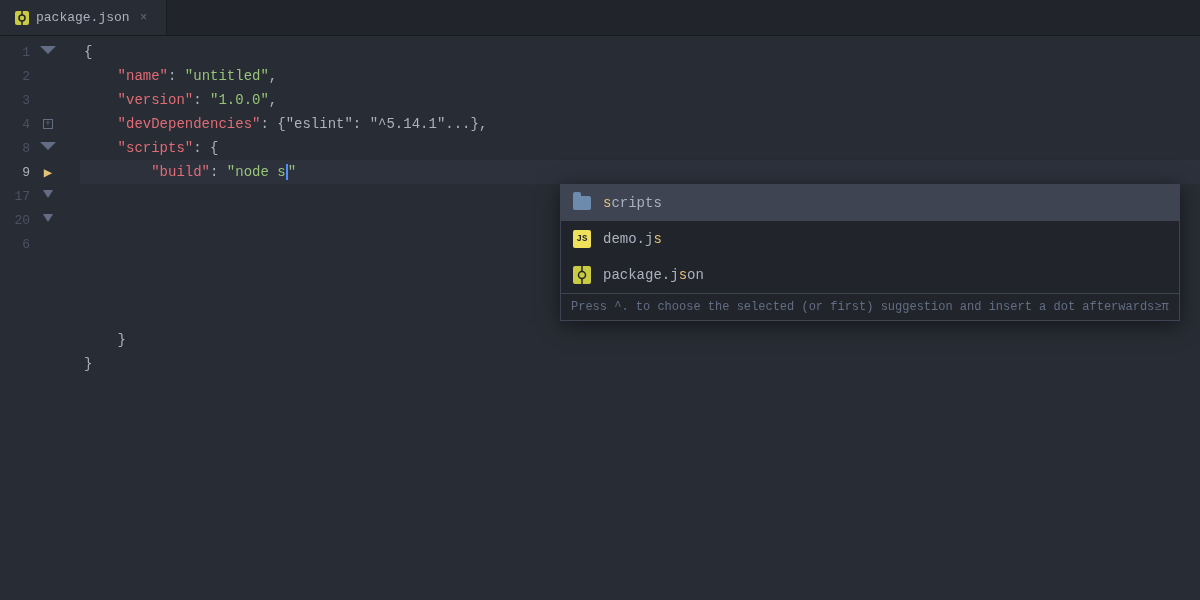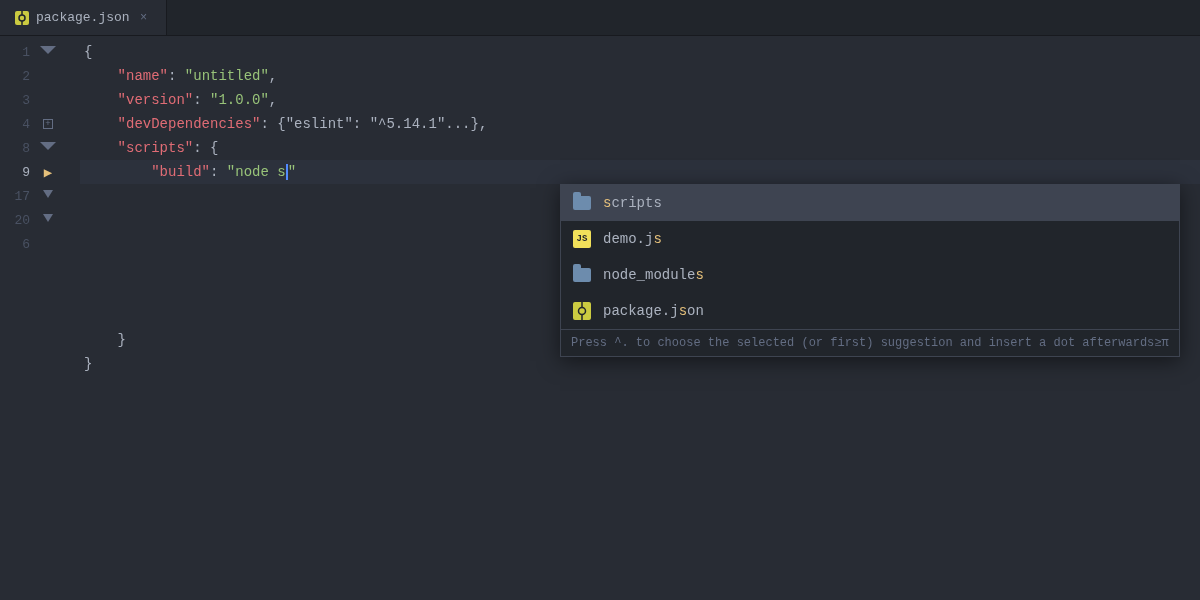--- a/index.html
+++ b/index.html
@@ -374,26 +374,20 @@
             <span class="item-label"><span class="match-char">s</span>cripts</span>
           </div>
 
           <div class="autocomplete-item">
             <div class="item-icon">
               <div class="js-icon">JS</div>
             </div>
             <span class="item-label">demo.j<span class="match-char">s</span></span>
           </div>
 
-          <div class="autocomplete-item">
-            <div class="item-icon">
-              <div class="folder-icon"></div>
-            </div>
-            <span class="item-label">node_module<span class="match-char">s</span></span>
-          </div>
 
           <div class="autocomplete-item">
             <div class="item-icon">
               <svg width="20" height="20" viewBox="0 0 20 20">
                 <rect width="18" height="18" x="1" y="1" rx="2" fill="#cbcb41"></rect>
                 <circle cx="10" cy="10" r="3.5" fill="none" stroke="#21252b" stroke-width="1.5"></circle>
                 <line x1="10" y1="1" x2="10" y2="6" stroke="#21252b" stroke-width="1.5"></line>
                 <line x1="10" y1="14" x2="10" y2="19" stroke="#21252b" stroke-width="1.5"></line>
               </svg>
             </div>

